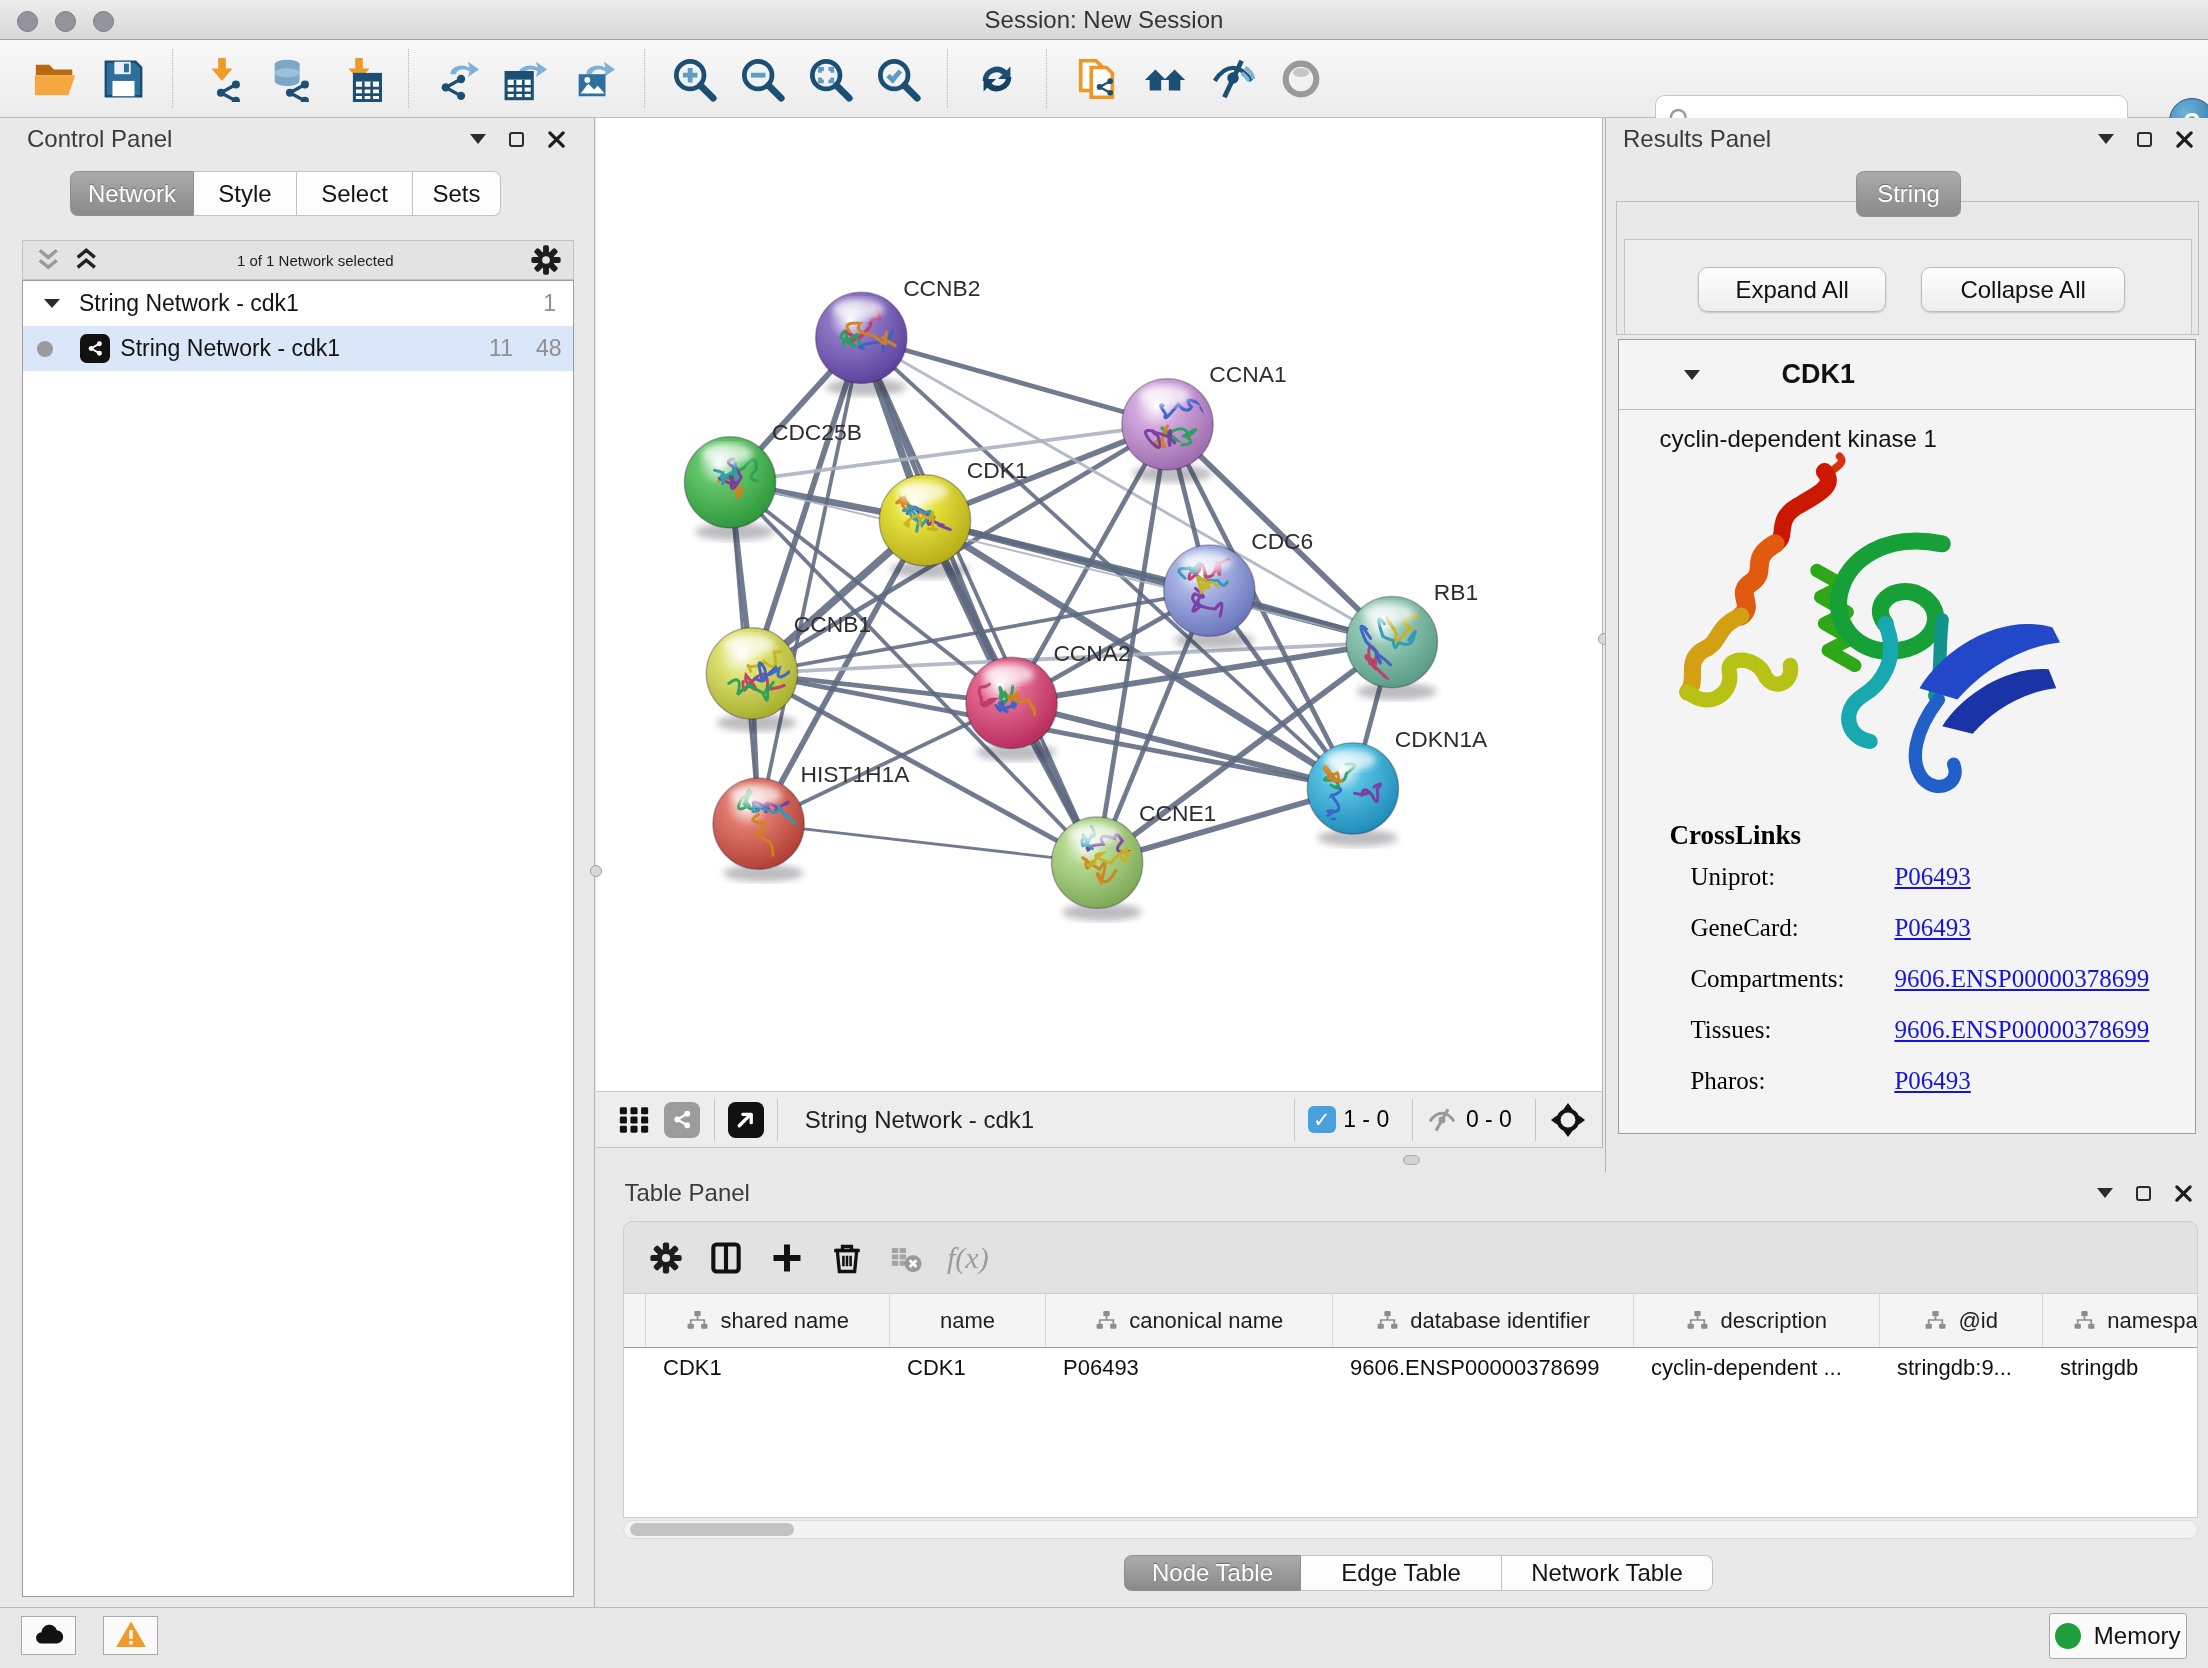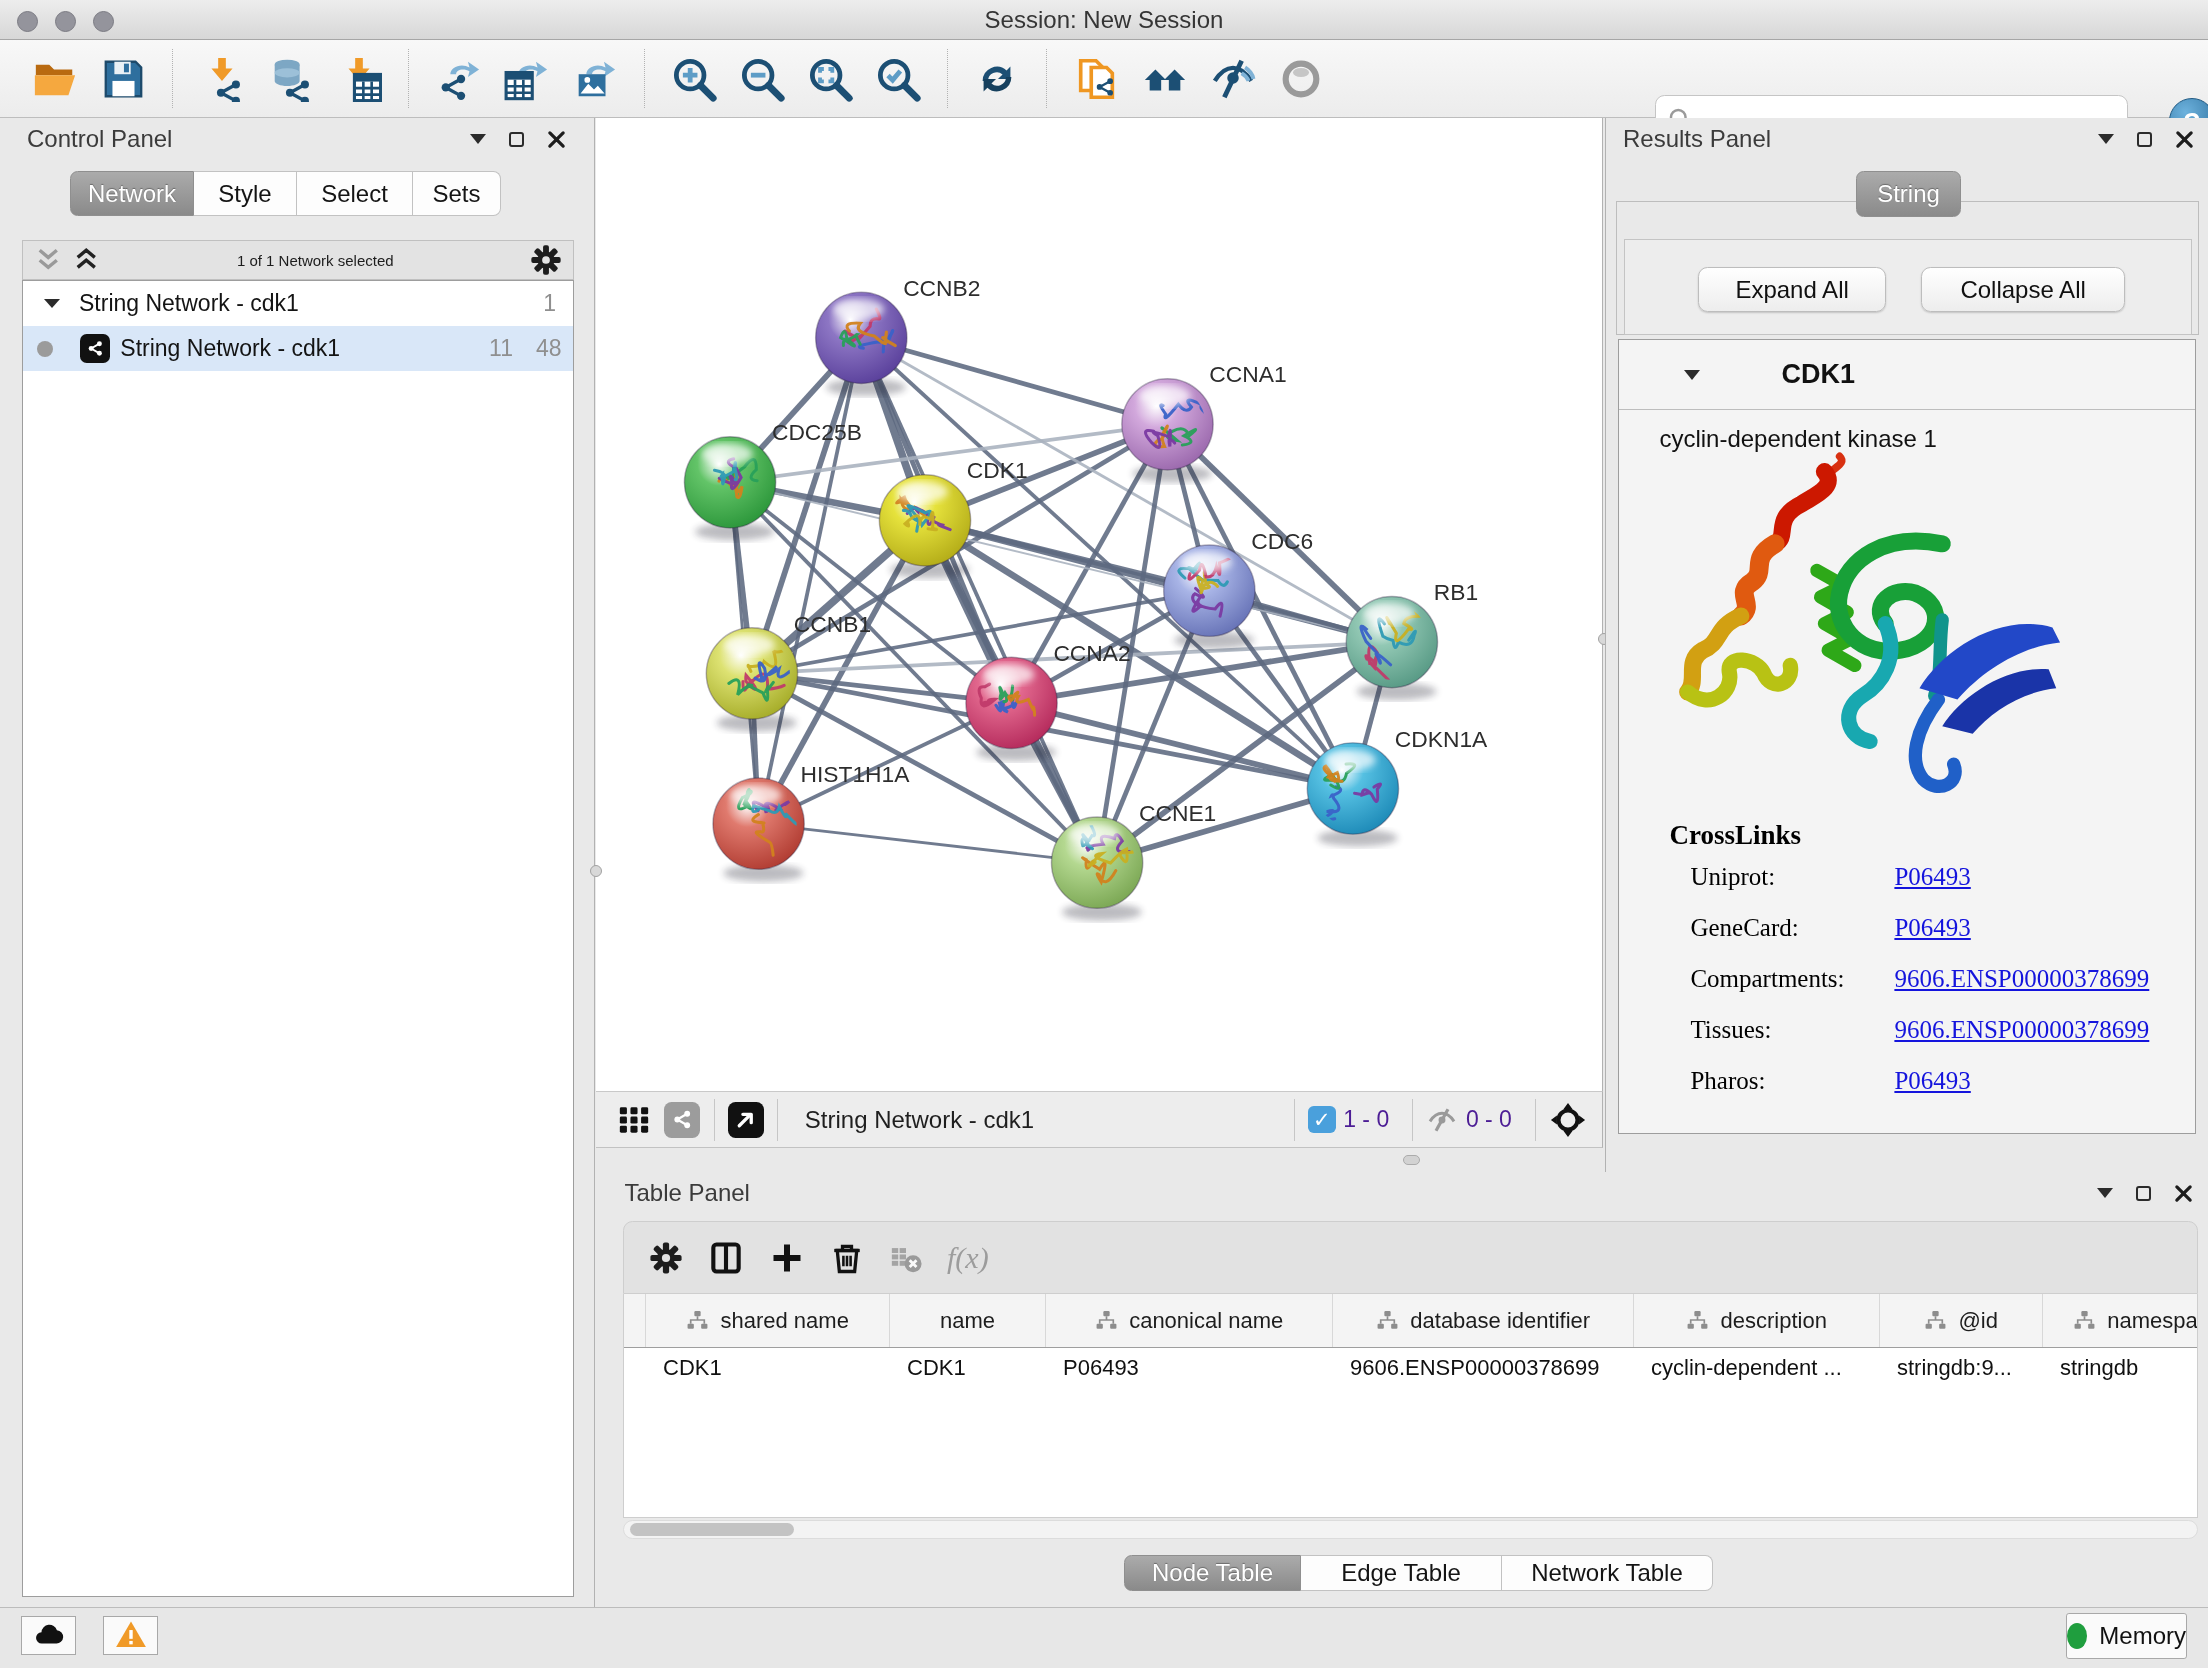--- a/index.html
+++ b/index.html
@@ -68,21 +68,21 @@
   .network-strip { position:absolute; left:596px; top:1091px; width:1007px; height:57px;
     background:#ededed; border-top:1px solid #c9c9c9; border-bottom:1px solid #c2c2c2;
     border-right:1px solid #b2b2b2; display:flex; align-items:center; }
   .ssep { height:42px; border-left:1px solid #c6c6c6; margin:0 13.3px; }
   .blackbox { width:36px; height:36px; background:#111; border-radius:7.6px; display:flex;
     align-items:center; justify-content:center; cursor:pointer;}
   .graybox  { width:36px; height:36px; background:#9c9c9c; border-radius:7.6px; display:flex;
     align-items:center; justify-content:center; cursor:pointer;}
   .chkbox { width:27.6px; height:27.6px; background:#4aa0dc; border-radius:5.7px; color:#fff;
     font-size:21px; text-align:center; line-height:27.6px; }
-  .cntlbl { font-size:23px; color:#4c1d95; margin:0 9.5px 0 7.6px; }
+  .cntlbl { font-size:23px; color:#000000; margin:0 9.5px 0 7.6px; }
   .striptitle { font-size:24px; color:#1f1f1f; margin-left:13.3px; }
 
   .hsplit { position:absolute; left:596px; top:1149px; width:1612px; height:23px; background:#e9e9e9; }
   .pill { position:absolute; left:807px; top:5.7px; width:17px; height:10.5px; border-radius:5.7px;
     background:#d2d2d2; border:1px solid #ababab; }
   .knob { position:absolute; width:12.4px; height:12.4px; border-radius:50%; background:#d8d8d8;
     border:1px solid #a2a2a2; }
 
   
   .results-panel { position:absolute; left:1605px; top:118px; width:604px; height:1054px;
@@ -134,21 +134,21 @@
   .tp-hscroll .thumb { position:absolute; left:5.7px; top:1.9px; width:164px; height:13.3px;
     background:#c3c3c3; border-radius:6.7px; }
   .tp-tabs { position:absolute; left:528px; top:383px; display:flex; height:36px; }
   .tp-tabs .tab { font-size:24px; }
 
   
   .bottom-bar { position:absolute; left:0; top:1607px; width:2208px; height:61px;
     background:#e7e7e7; border-top:1px solid #bcbcbc; }
   .bbtn { position:absolute; top:7.6px; width:55px; height:39px; background:#fafafa;
     border:1px solid #a8a8a8; display:flex; align-items:center; justify-content:center; cursor:pointer;}
-  .membtn { position:absolute; right:21px; top:4.8px; width:121px; height:46px; background:#fafafa;
+  .membtn { position:absolute; right:21px; top:4.8px; width:138px; height:46px; background:#fafafa;
     border:1px solid #a8a8a8; border-radius:2.9px; display:flex; align-items:center;
     justify-content:center; gap:12.4px; font-size:24px; color:#111; cursor:pointer;}
   .memdot { width:26px; height:26px; border-radius:50%; background:#1f9e3e; }
 
   svg text { font-family:"Liberation Sans", sans-serif; }
 </style>
 </head>
 <body>
 
 <div class="titlebar">

